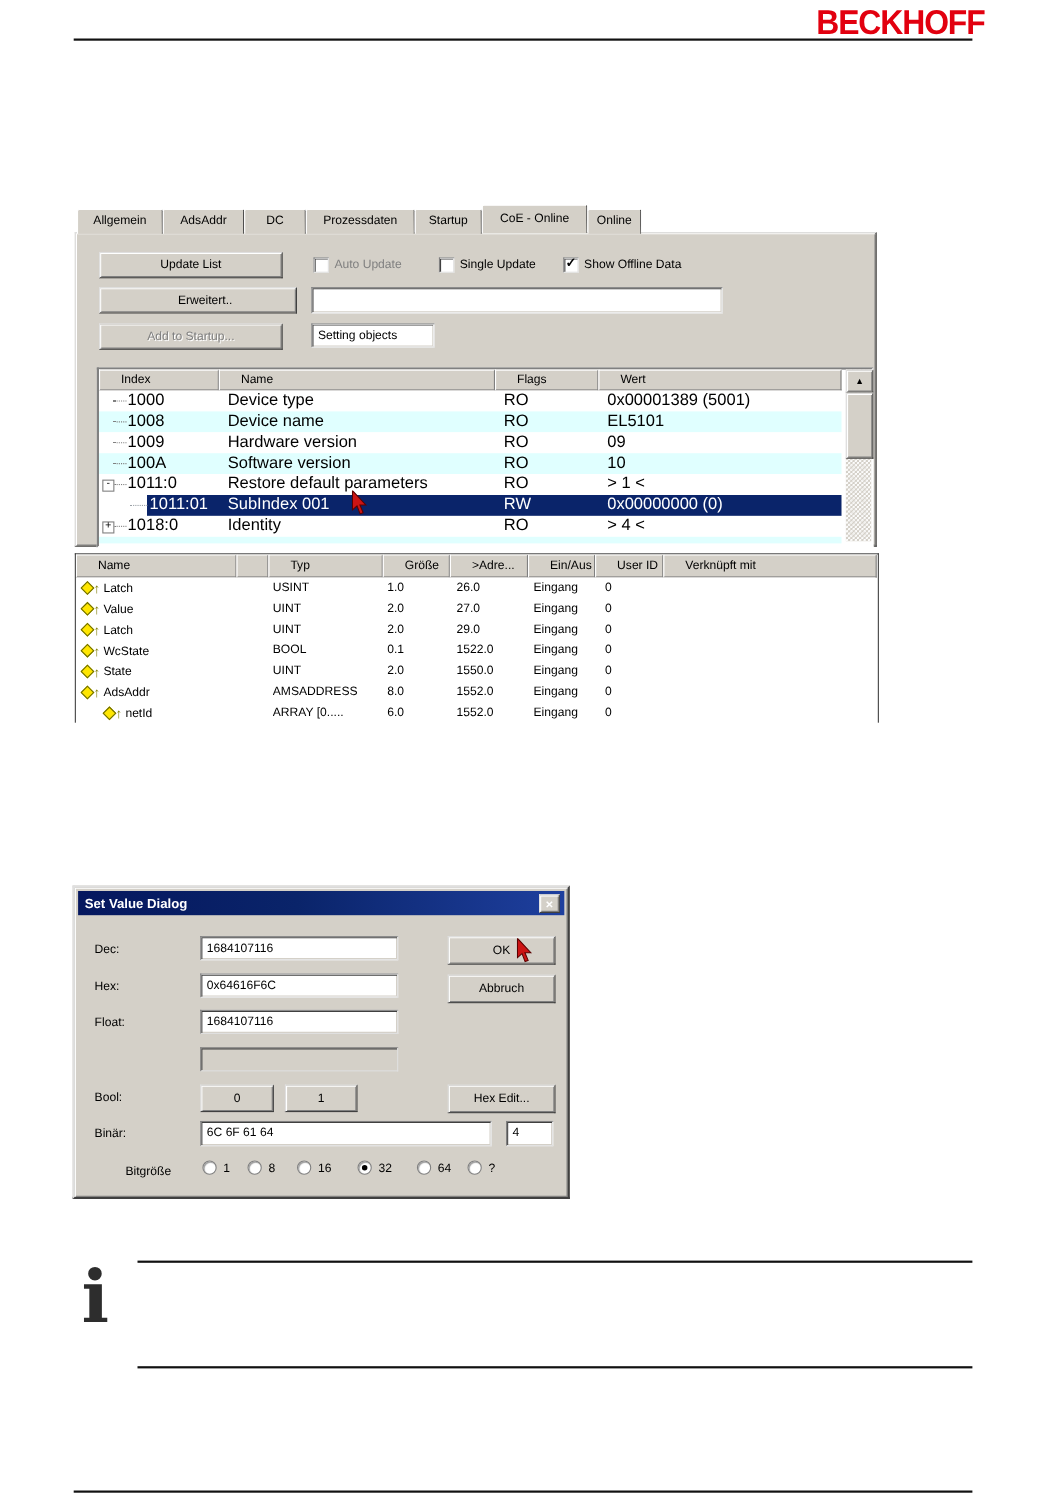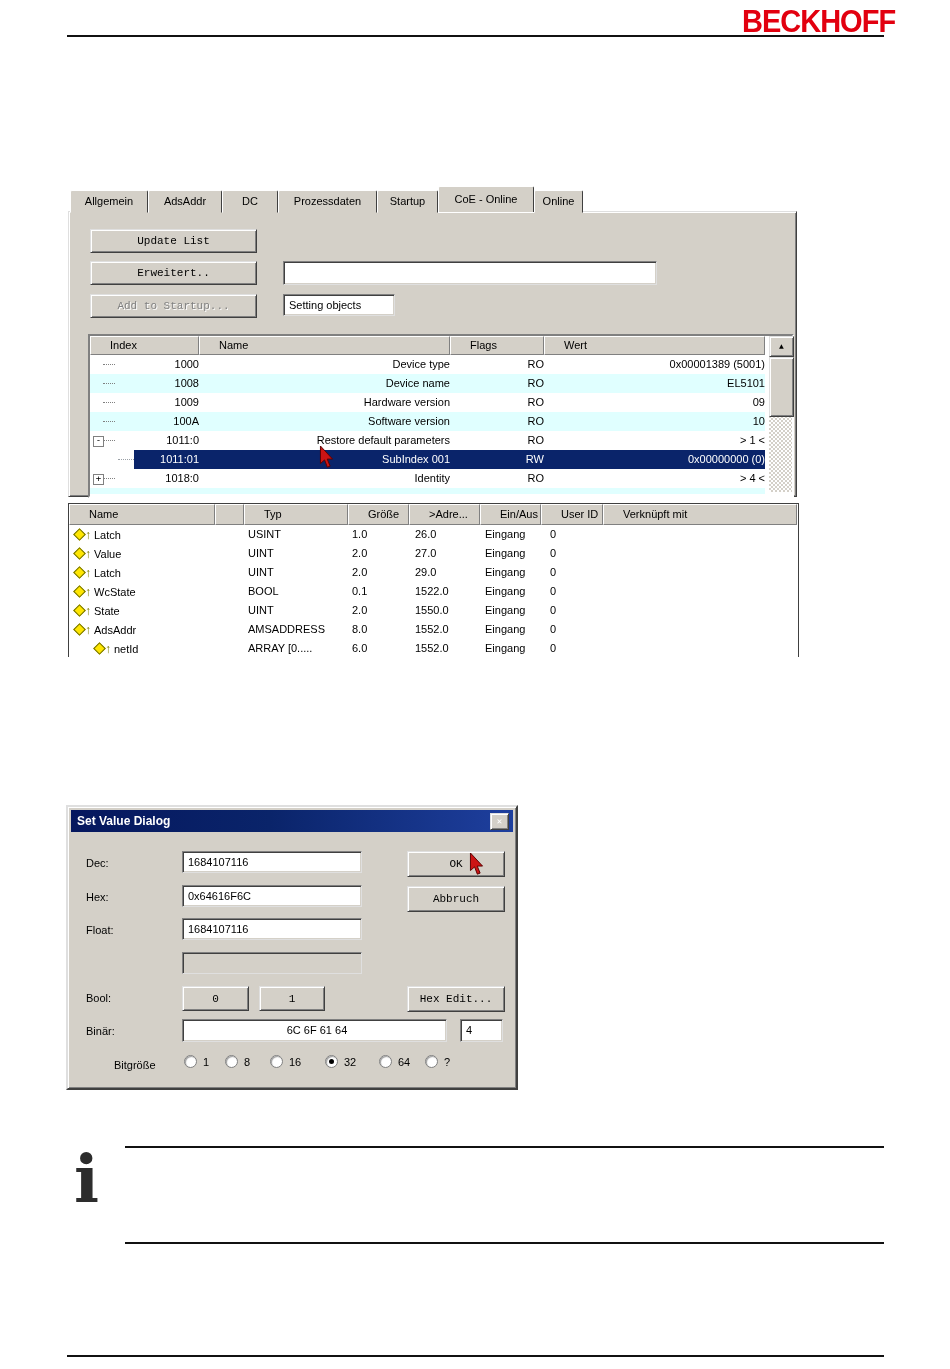--- a/index.html
+++ b/index.html
@@ -6,39 +6,39 @@
   .page{position:relative;width:950px;height:1369px;background:#fff;overflow:hidden;
         font-family:"Liberation Sans",sans-serif;font-size:11px;color:#000;}
   .abs{position:absolute;}
   .rule{position:absolute;border-top:2px solid #111;height:0;}
   .raised{background:#d4d0c8;border:1px solid;border-color:#dfdfdf #404040 #404040 #dfdfdf;
           box-shadow:inset 1px 1px 0 #fff, inset -1px -1px 0 #808080;}
   .sunken{background:#fff;border:1px solid;border-color:#808080 #dfdfdf #dfdfdf #808080;
           box-shadow:inset 1px 1px 0 #404040, inset -1px -1px 0 #d4d0c8;}
   .btn{display:flex;align-items:center;justify-content:center;font-size:11px;cursor:default;
        background:#d4d0c8;border:1px solid;border-color:#dfdfdf #404040 #404040 #dfdfdf;
-       box-shadow:inset 1px 1px 0 #fff, inset -1px -1px 0 #808080;font-family:Liberation Mono, monospace;}
+       box-shadow:inset 1px 1px 0 #fff, inset -1px -1px 0 #808080;}
   .btn.disabled{color:#808080;text-shadow:1px 1px 0 #fff;}
   
   .tab{position:absolute;top:4px;height:21px;line-height:20px;text-align:center;
        background:#d4d0c8;border:1px solid;border-color:#fff #404040 #d4d0c8 #fff;
        border-radius:2px 2px 0 0;z-index:2;}
   .tab.active{top:0;height:25px;line-height:24px;z-index:4;border-bottom:none;}
   
   .lv{position:absolute;background:#fff;border:2px solid;border-color:#808080 #fff #fff #808080;}
   .hdrcell{position:absolute;top:0;height:19px;line-height:17px;padding-left:19px;box-sizing:border-box;
            background:#d4d0c8;border:1px solid;border-color:#fff #808080 #808080 #fff;
            font-size:11px;white-space:nowrap;overflow:hidden;}
   .lvrow{position:absolute;left:0;width:675px;height:19px;background:#fff;}
   .lvrow.shade{background:#e0ffff;}
   .lvrow.selected{background:linear-gradient(90deg,#fff 0 44px,#0a246a 44px);color:#fff;}
   .lvcell{position:absolute;top:0;height:19px;line-height:18px;box-sizing:border-box;
-          white-space:nowrap;overflow:hidden;font-size:11px;text-align:right;}
+          white-space:nowrap;overflow:hidden;font-size:15px;}
   .c-index{left:0;width:109px;padding-left:26px;}
-  .c-index.child{padding-left:34px;}
+  .c-index.child{padding-left:46px;}
   .c-name{left:109px;width:251px;padding-left:8px;}
   .c-flags{left:360px;width:94px;padding-left:8px;}
   .c-wert{left:454px;width:221px;padding-left:8px;}
   .expander{position:absolute;left:3px;top:5px;width:9px;height:9px;background:#fff;
             border:1px solid #808080;font-size:9px;line-height:7px;text-align:center;
             color:#000;font-family:"DejaVu Sans Mono",monospace;}
   .treedots{position:absolute;left:13px;top:9px;width:12px;border-top:1px dotted #808080;}
   .treedots.child{left:28px;width:16px;border-top-color:#9aa0a6;}
   .scrollcol{position:absolute;right:0;top:0;width:23px;height:156px;
              background-color:#d4d0c8;
@@ -101,23 +101,39 @@
         <div class="tab" style="left: 80px; width: 72px;">AdsAddr</div>
         <div class="tab" style="left: 154px; width: 54px;">DC</div>
         <div class="tab" style="left: 210px; width: 97px;">Prozessdaten</div>
         <div class="tab" style="left: 309px; width: 59px;">Startup</div>
         <div class="tab active" style="left: 370px; width: 94px;">CoE - Online</div>
         <div class="tab" style="left: 466px; width: 47px;">Online</div>
       </div>
     <div class="abs raised" style="left:0;top:25px;width:727px;height:284px;z-index:1;"></div>
 
     <div class="abs btn" style="left:22px;top:43px;width:165px;height:22px;z-index:2;">Update List</div>
-    <div class="abs btn" style="left:22px;top:75px;width:165px;height:22px;z-index:2;">Erweitert..</div>
+    <div class="abs btn" style="left:22px;top:75px;width:165px;height:22px;z-index:2;padding-left:13px;">Erweitert..</div>
     <div class="abs btn disabled" style="left:22px;top:108px;width:165px;height:22px;z-index:2;">Add to Startup...</div>
 
+    <div id="checkbox-row" class="abs" style="left:0;top:0;width:729px;height:70px;z-index:2;">
+        <div class="cbwrap" style="left: 217px; top: 48px;">
+          <div class="cb"></div>
+          <div style="color: rgb(128, 128, 128);">Auto Update</div>
+        </div>
+        <div class="cbwrap" style="left: 331px; top: 48px;">
+          <div class="cb"></div>
+          <div>Single Update</div>
+        </div>
+        <div class="cbwrap" style="left: 444px; top: 48px;">
+          <div class="cb">
+            <div class="tick">✓</div>
+          </div>
+          <div>Show Offline Data</div>
+        </div>
+      </div>
 
     <div class="abs sunken" style="left:215px;top:75px;width:372px;height:22px;z-index:2;"></div>
     <div class="abs sunken" style="left:215px;top:108px;width:112px;height:22px;line-height:20px;padding-left:5px;box-sizing:border-box;z-index:2;">Setting objects</div>
 
     <div class="lv" style="left:20px;top:148px;width:702px;height:160px;z-index:2;">
       <div class="hdrcell" style="left:0;width:109px;">Index</div>
       <div class="hdrcell" style="left:109px;width:251px;">Name</div>
       <div class="hdrcell" style="left:360px;width:94px;">Flags</div>
       <div class="hdrcell" style="left:454px;width:221px;">Wert</div>
       <div id="coe-rows" class="abs" style="left:0;top:19px;width:675px;height:137px;">
@@ -308,21 +324,21 @@
     <div class="fldlabel" style="top:251px;padding-left:28px;">Bitgröße</div>
 
     <div class="field sunken" style="top:44px;">1684107116</div>
     <div class="field sunken" style="top:78px;">0x64616F6C</div>
     <div class="field sunken" style="top:111px;">1684107116</div>
     <div class="field sunken" style="top:145px;background:#d4d0c8;"></div>
 
     <div class="abs btn" style="left:114px;top:179px;width:65px;height:23px;">0</div>
     <div class="abs btn" style="left:191px;top:179px;width:64px;height:23px;">1</div>
 
-    <div class="field sunken" style="top:212px;width:265px;height:23px;line-height:21px;text-align:center;">6C 6F 61 64</div>
+    <div class="field sunken" style="top:212px;width:265px;height:23px;line-height:21px;">6C 6F 61 64</div>
     <div class="field sunken" style="left:392px;top:212px;width:43px;height:23px;line-height:21px;">4</div>
 
     <div id="bitsize-row">
         <div class="radio-item" style="left: 116px; top: 248px;">
           <div class="radio"></div>
           <div>1</div>
         </div>
         <div class="radio-item" style="left: 157px; top: 248px;">
           <div class="radio"></div>
           <div>8</div>

